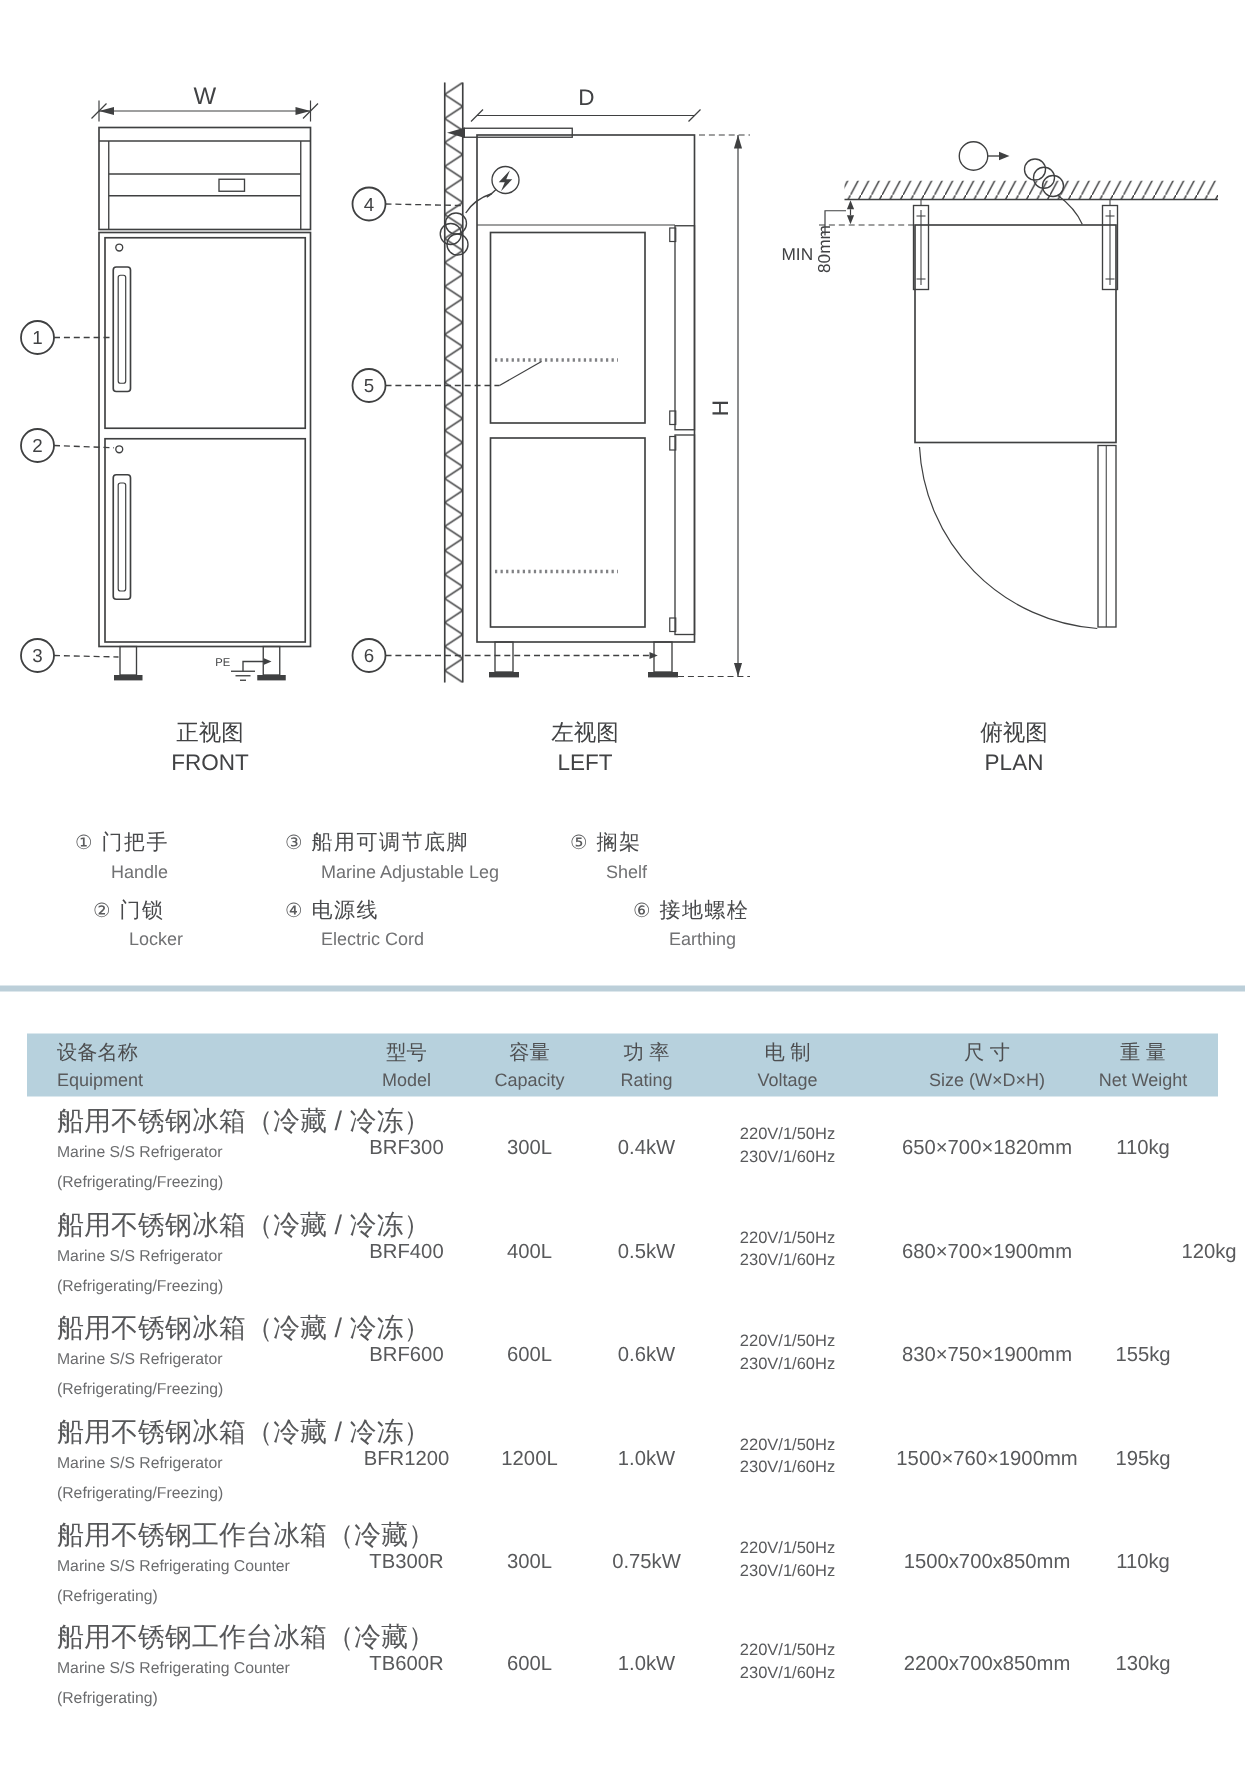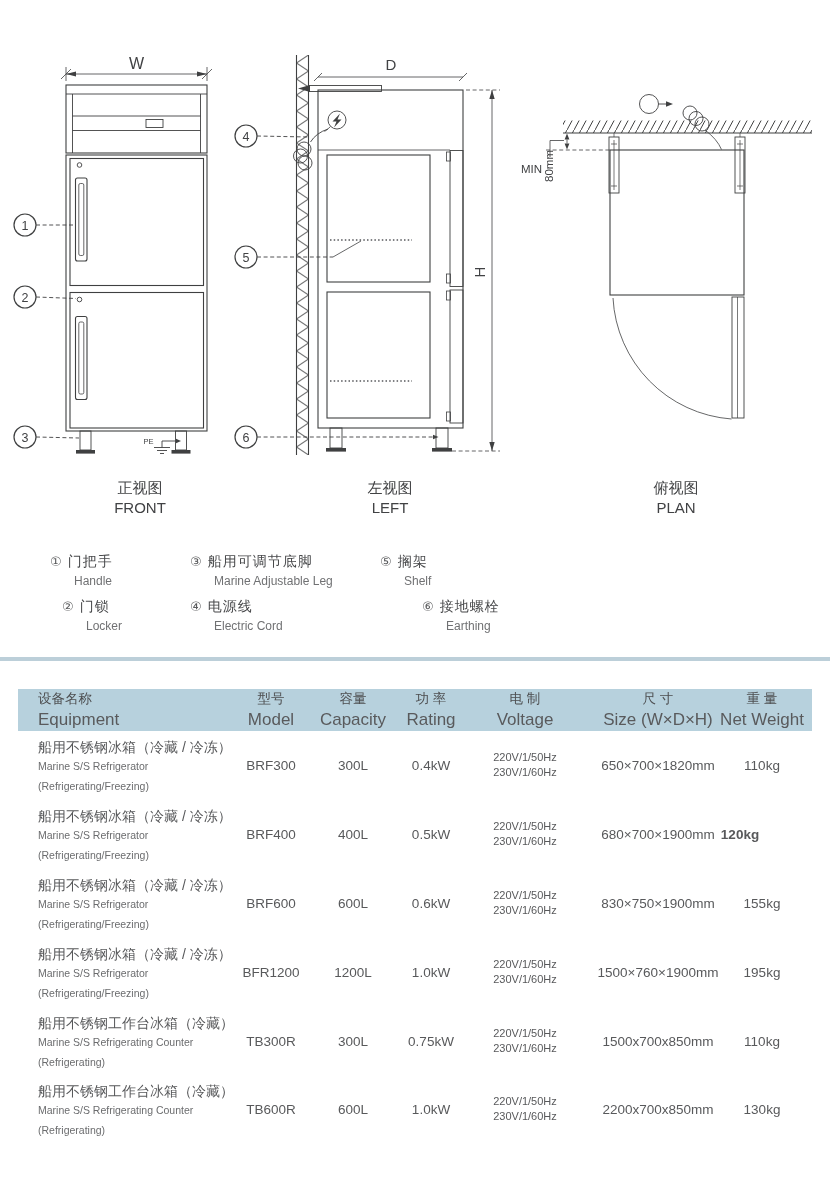--- a/index.html
+++ b/index.html
@@ -13,26 +13,26 @@
   .legend-zh{font-size:14px;color:#48494b;letter-spacing:1px;}
   .legend-zh .num{margin-right:6px;color:#5a5b5d;font-size:13px;letter-spacing:0;}
   .legend-en{font-size:12px;color:#707173;margin-left:24px;margin-top:3px;}
 
   
   #accent-bar{position:absolute;left:0;top:657px;width:830px;height:4px;background:#bccfd9;}
   #spec-header{position:absolute;left:18px;top:689px;width:794px;height:42px;background:#b7d1dd;}
   .hcell{position:absolute;top:50%;transform:translate(-50%,-50%);text-align:center;white-space:nowrap;}
   .hcell.left{transform:translateY(-50%);text-align:left;}
   .h-zh{font-size:13.5px;color:#4d4e50;}
-  .h-en{font-size:17px;color:#595a5c;margin-top:2px;}
+  .h-en{font-size:12px;color:#595a5c;margin-top:2px;}
   .trow{position:absolute;left:0;width:830px;height:56px;}
   .cell{position:absolute;top:50%;transform:translate(-50%,-50%);text-align:center;
         font-size:13.5px;color:#58595b;white-space:nowrap;}
   .cell.equip{transform:translateY(-50%);text-align:left;}
-  .eq-zh{font-size:14px;color:#57585a;}
+  .eq-zh{font-size:18px;color:#57585a;}
   .eq-en{font-size:10.5px;color:#6b6c6e;margin-top:3px;}
   .eq-note{font-size:10.5px;color:#6b6c6e;margin-top:8px;}
   .cell.volt{font-size:11px;line-height:1.4;}
 </style>
 </head>
 <body>
 
 <div id="page">
 
   <svg width="830" height="535" viewBox="0 0 830 535">
@@ -334,21 +334,21 @@
       <div class="eq-note">(Refrigerating/Freezing)</div>
     </div>
     <div class="cell" style="left:271px;">BRF400</div>
     <div class="cell" style="left:353px;">400L</div>
     <div class="cell" style="left:431px;">0.5kW</div>
     <div class="cell volt" style="left:525px;">
       <div>220V/1/50Hz</div>
       <div>230V/1/60Hz</div>
     </div>
     <div class="cell" style="left:658px;">680×700×1900mm</div>
-    <div class="cell" style="left:740px;font-weight:bold;">120kg</div>
+    <div class="cell" style="left:806px;">120kg</div>
   </div>
 
   <div class="trow" style="top:875px;">
     <div class="cell equip" style="left:38px;">
       <div class="eq-zh">船用不锈钢冰箱（冷藏 / 冷冻）</div>
       <div class="eq-en">Marine S/S Refrigerator</div>
       <div class="eq-note">(Refrigerating/Freezing)</div>
     </div>
     <div class="cell" style="left:271px;">BRF600</div>
     <div class="cell" style="left:353px;">600L</div>

